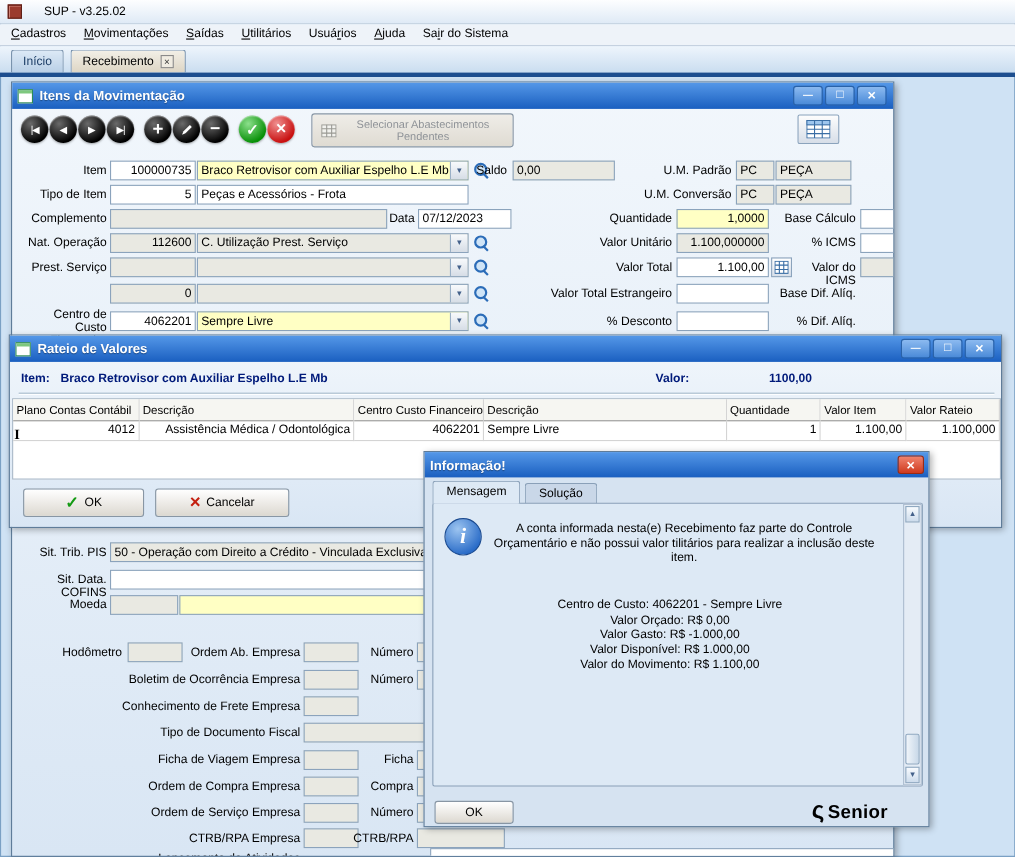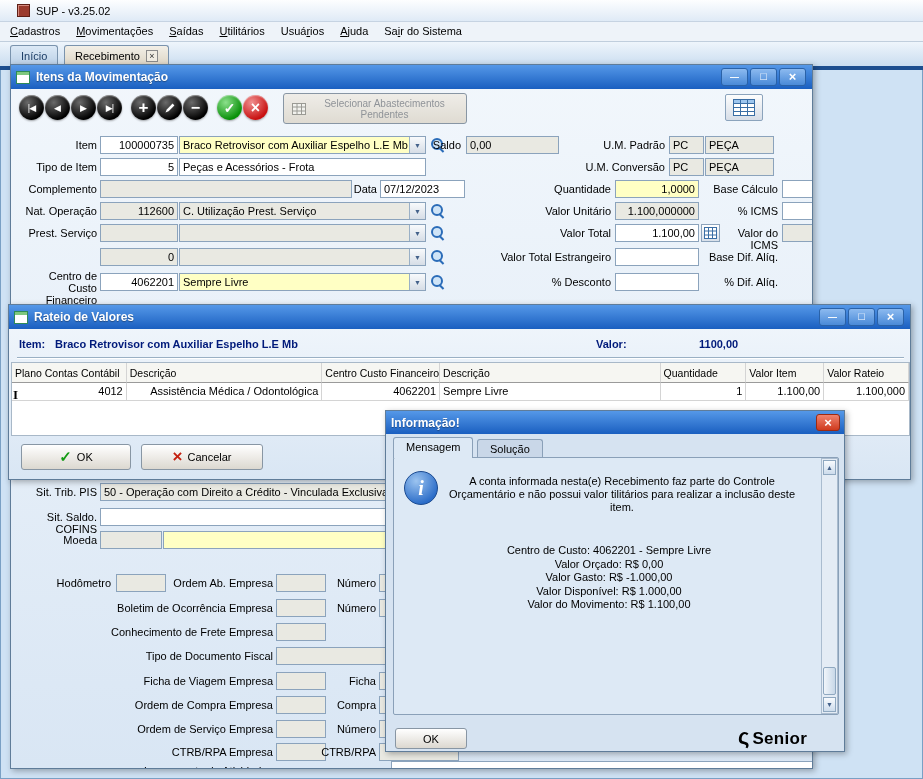--- a/index.html
+++ b/index.html
@@ -3,21 +3,21 @@
 <meta charset="utf-8">
 <style>
   * { margin:0; padding:0; box-sizing:border-box; }
   body { font-family:"Liberation Sans", sans-serif; font-size:11px; color:#000; background:#fff; }
   #screen { position:relative; width:923px; height:779px; background:#cfe2f4; overflow:hidden;
             box-shadow:inset 0 0 0 1px #7aa0c4; }
 
   
   .app-titlebar { position:absolute; left:0; top:0; width:923px; height:22px;
     background:linear-gradient(#fdfeff,#dfeaf6); border-bottom:1px solid #c6d3e2;
-    display:flex; align-items:center; padding-left:17px; gap:6px; }
+    display:flex; align-items:center; padding-left:7px; gap:20px; }
   .app-icon { width:13px; height:13px; background:#9b3b2e; border:1px solid #5e1f16;
     box-shadow:inset 1px 1px 0 #d48a7e; }
   .menu-bar { position:absolute; left:0; top:22px; width:923px; height:20px; background:#eef3f9;
     border-bottom:1px solid #c0cedd; display:flex; align-items:center; padding-left:2px; }
   .menu-item { padding:0 8px; line-height:19px; cursor:default; }
   .tab-strip { position:absolute; left:0; top:42px; width:923px; height:28px;
     background:linear-gradient(#eef5fc,#c4d9ee); }
   .tab-strip::after { content:""; position:absolute; left:0; bottom:0; width:100%; height:4px; background:#1d4e8f; }
   .tab { position:absolute; bottom:4px; height:21px; border:1px solid #7a93ad; border-bottom:none;
     border-radius:3px 3px 0 0; display:flex; align-items:center; padding:0 10px; gap:6px; }
@@ -144,21 +144,21 @@
   <div class="tab-strip">
     <div class="tab inicio">
       <span>Início</span>
     </div>
     <div class="tab receb">
       <span>Recebimento</span>
       <span class="tab-close"></span>
     </div>
   </div>
 
-  <div class="win" style="left:10px;top:64px;width:803px;height:705px;z-index:5">
+  <div class="win" style="left:10px;top:74px;width:803px;height:705px;z-index:5">
     <div class="win-titlebar">
       <span class="win-icon"></span>
       <span class="win-title">Itens da Movimentação</span>
       <span class="wbtns">
         <span class="wbtn min"></span>
         <span class="wbtn max"></span>
         <span class="wbtn cls"></span>
       </span>
     </div>
 
@@ -261,21 +261,21 @@
     <div class="lbl" style="left:6px;top:205px;width:80px">Centro de Custo Financeiro</div>
     <div class="fld num" style="left:89px;top:208px;width:78px">4062201</div>
     <div class="fld combo yel" style="left:168px;top:208px;width:247px">Sempre Livre</div>
     <span class="lens" style="left:420px;top:210px"></span>
     <div class="lbl" style="left:520px;top:211px;width:80px">% Desconto</div>
     <div class="fld" style="left:604px;top:208px;width:84px"></div>
     <div class="lbl" style="left:687px;top:211px;width:80px">% Dif. Alíq.</div>
 
     <div class="lbl" style="left:0px;top:421px;width:86px">Sit. Trib. PIS</div>
     <div class="fld gray" style="left:89px;top:418px;width:650px">50 - Operação com Direito a Crédito - Vinculada Exclusivame</div>
-    <div class="lbl" style="left:0px;top:446px;width:86px">Sit. Saldo. COFINS</div>
+    <div class="lbl" style="left:0px;top:446px;width:86px">Sit. Data. COFINS</div>
     <div class="fld" style="left:89px;top:443px;width:650px"></div>
     <div class="lbl" style="left:0px;top:469px;width:86px">Moeda</div>
     <div class="fld gray" style="left:89px;top:466px;width:62px"></div>
     <div class="fld yel" style="left:152px;top:466px;width:470px"></div>
     <div class="fld combo" style="left:550px;top:488px;width:330px"></div>
 
     <div class="lbl" style="left:20px;top:512px;width:80px">Hodômetro</div>
     <div class="fld gray" style="left:105px;top:509px;width:50px"></div>
     <div class="lbl" style="left:162px;top:512px;width:100px">Ordem Ab. Empresa</div>
     <div class="fld gray" style="left:265px;top:509px;width:50px"></div>

